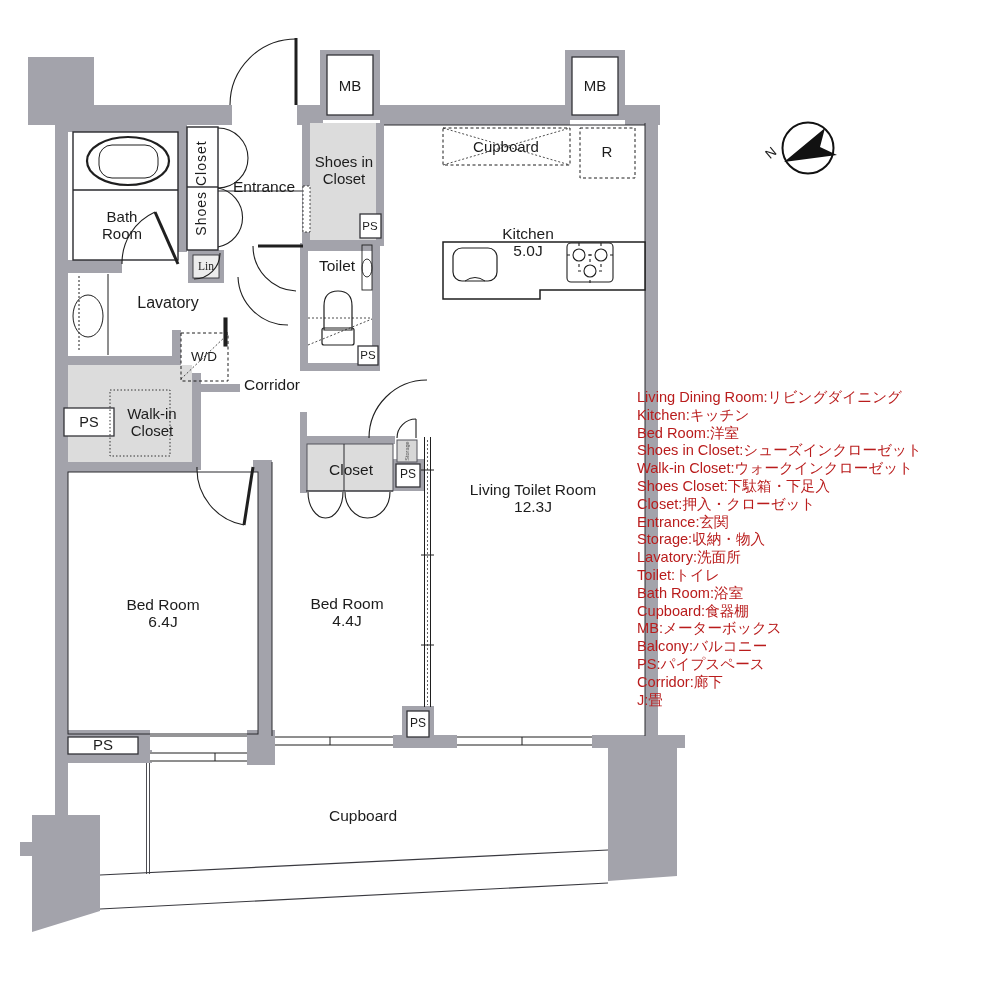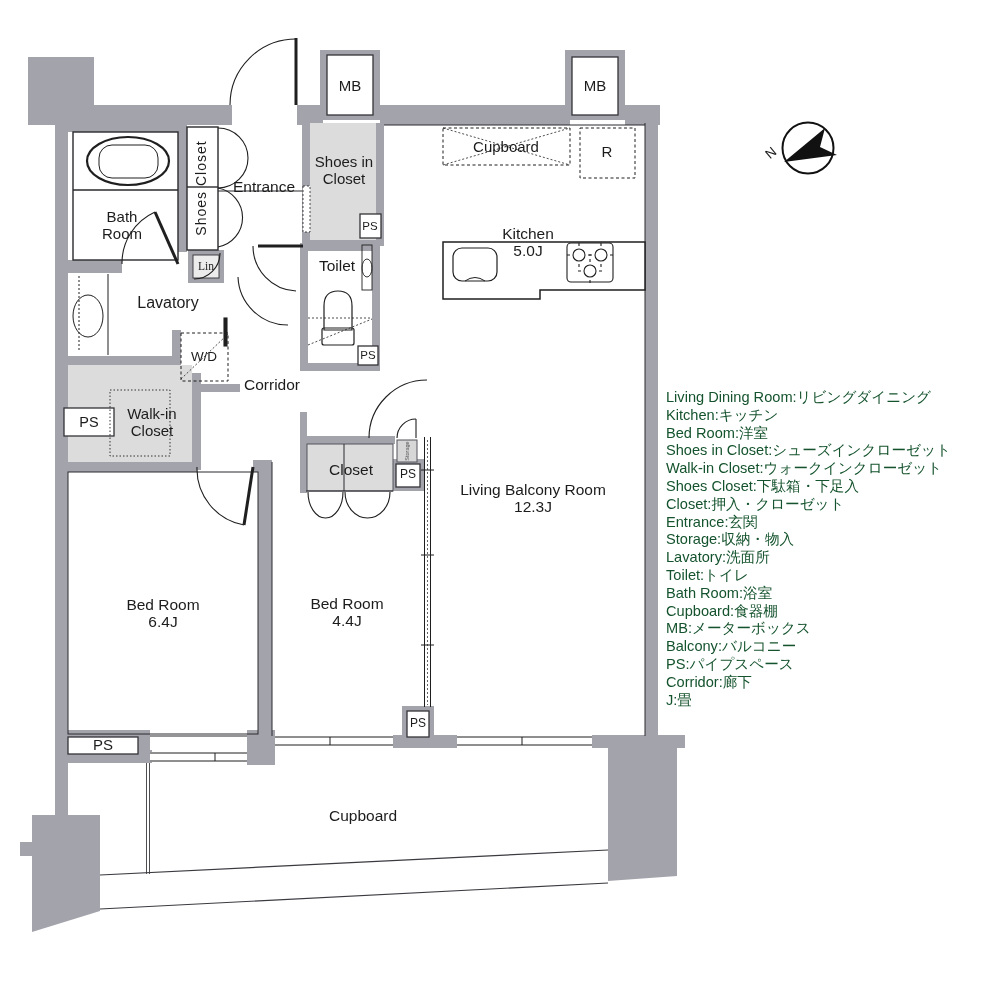--- a/index.html
+++ b/index.html
@@ -3,22 +3,22 @@
 <meta charset="utf-8">
 <style>
   html,body{margin:0;padding:0;background:#ffffff;}
   .plan{position:relative;width:1000px;height:1000px;background:#fff;
         font-family:"Liberation Sans","DejaVu Sans",sans-serif;color:#1c1c1c;overflow:hidden;}
   .plan svg{position:absolute;left:0;top:0;}
   .lbl{position:absolute;transform:translate(-50%,-50%);text-align:center;
        line-height:1.12;white-space:nowrap;color:#1c1c1c;}
   .wrap{white-space:normal;}
   .vtext{writing-mode:vertical-rl;transform:translate(-50%,-50%) rotate(180deg);letter-spacing:1px;}
-  .legend{position:absolute;left:666px;top:389px;font-size:14.6px;line-height:17.8px;
-          color:#14532d;white-space:nowrap;}
+  .legend{position:absolute;left:637px;top:389px;font-size:14.6px;line-height:17.8px;
+          color:#b91c1c;white-space:nowrap;}
   .legend div{height:17.8px;}
 </style>
 </head>
 <body>
 
 <div class="plan">
 
 <svg width="1000" height="1000" viewBox="0 0 1000 1000">
 
   <g fill="#a3a3ab" stroke="none">
@@ -251,21 +251,21 @@
   <div class="lbl" style="left:337px;top:266px;font-size:15.5px;">Toilet</div>
   <div class="lbl" style="left:206px;top:266px;font-size:11.5px;font-family:Liberation Serif, serif;">Lin</div>
   <div class="lbl" style="left:168px;top:303px;font-size:16px;">Lavatory</div>
   <div class="lbl" style="left:204px;top:357px;font-size:13.5px;">W/D</div>
   <div class="lbl" style="left:272px;top:385px;font-size:15.5px;">Corridor</div>
   <div class="lbl wrap" style="left:152px;top:423px;width:90px;font-size:15px;">Walk-in Closet</div>
   <div class="lbl" style="left:351px;top:470px;font-size:15.5px;">Closet</div>
   <div class="lbl vtext" style="left:407px;top:451px;font-size:5.5px;color:#555;letter-spacing:0;">Storage</div>
 
   <div class="lbl" style="left:533px;top:498px;font-size:15.5px;">
-    <div>Living Balcony Room</div>
+    <div>Living Toilet Room</div>
     <div>12.3J</div>
   </div>
 
   <div class="lbl" style="left:163px;top:613px;font-size:15.5px;">
     <div>Bed Room</div>
     <div>6.4J</div>
   </div>
 
   <div class="lbl" style="left:347px;top:612px;font-size:15.5px;">
     <div>Bed Room</div>

